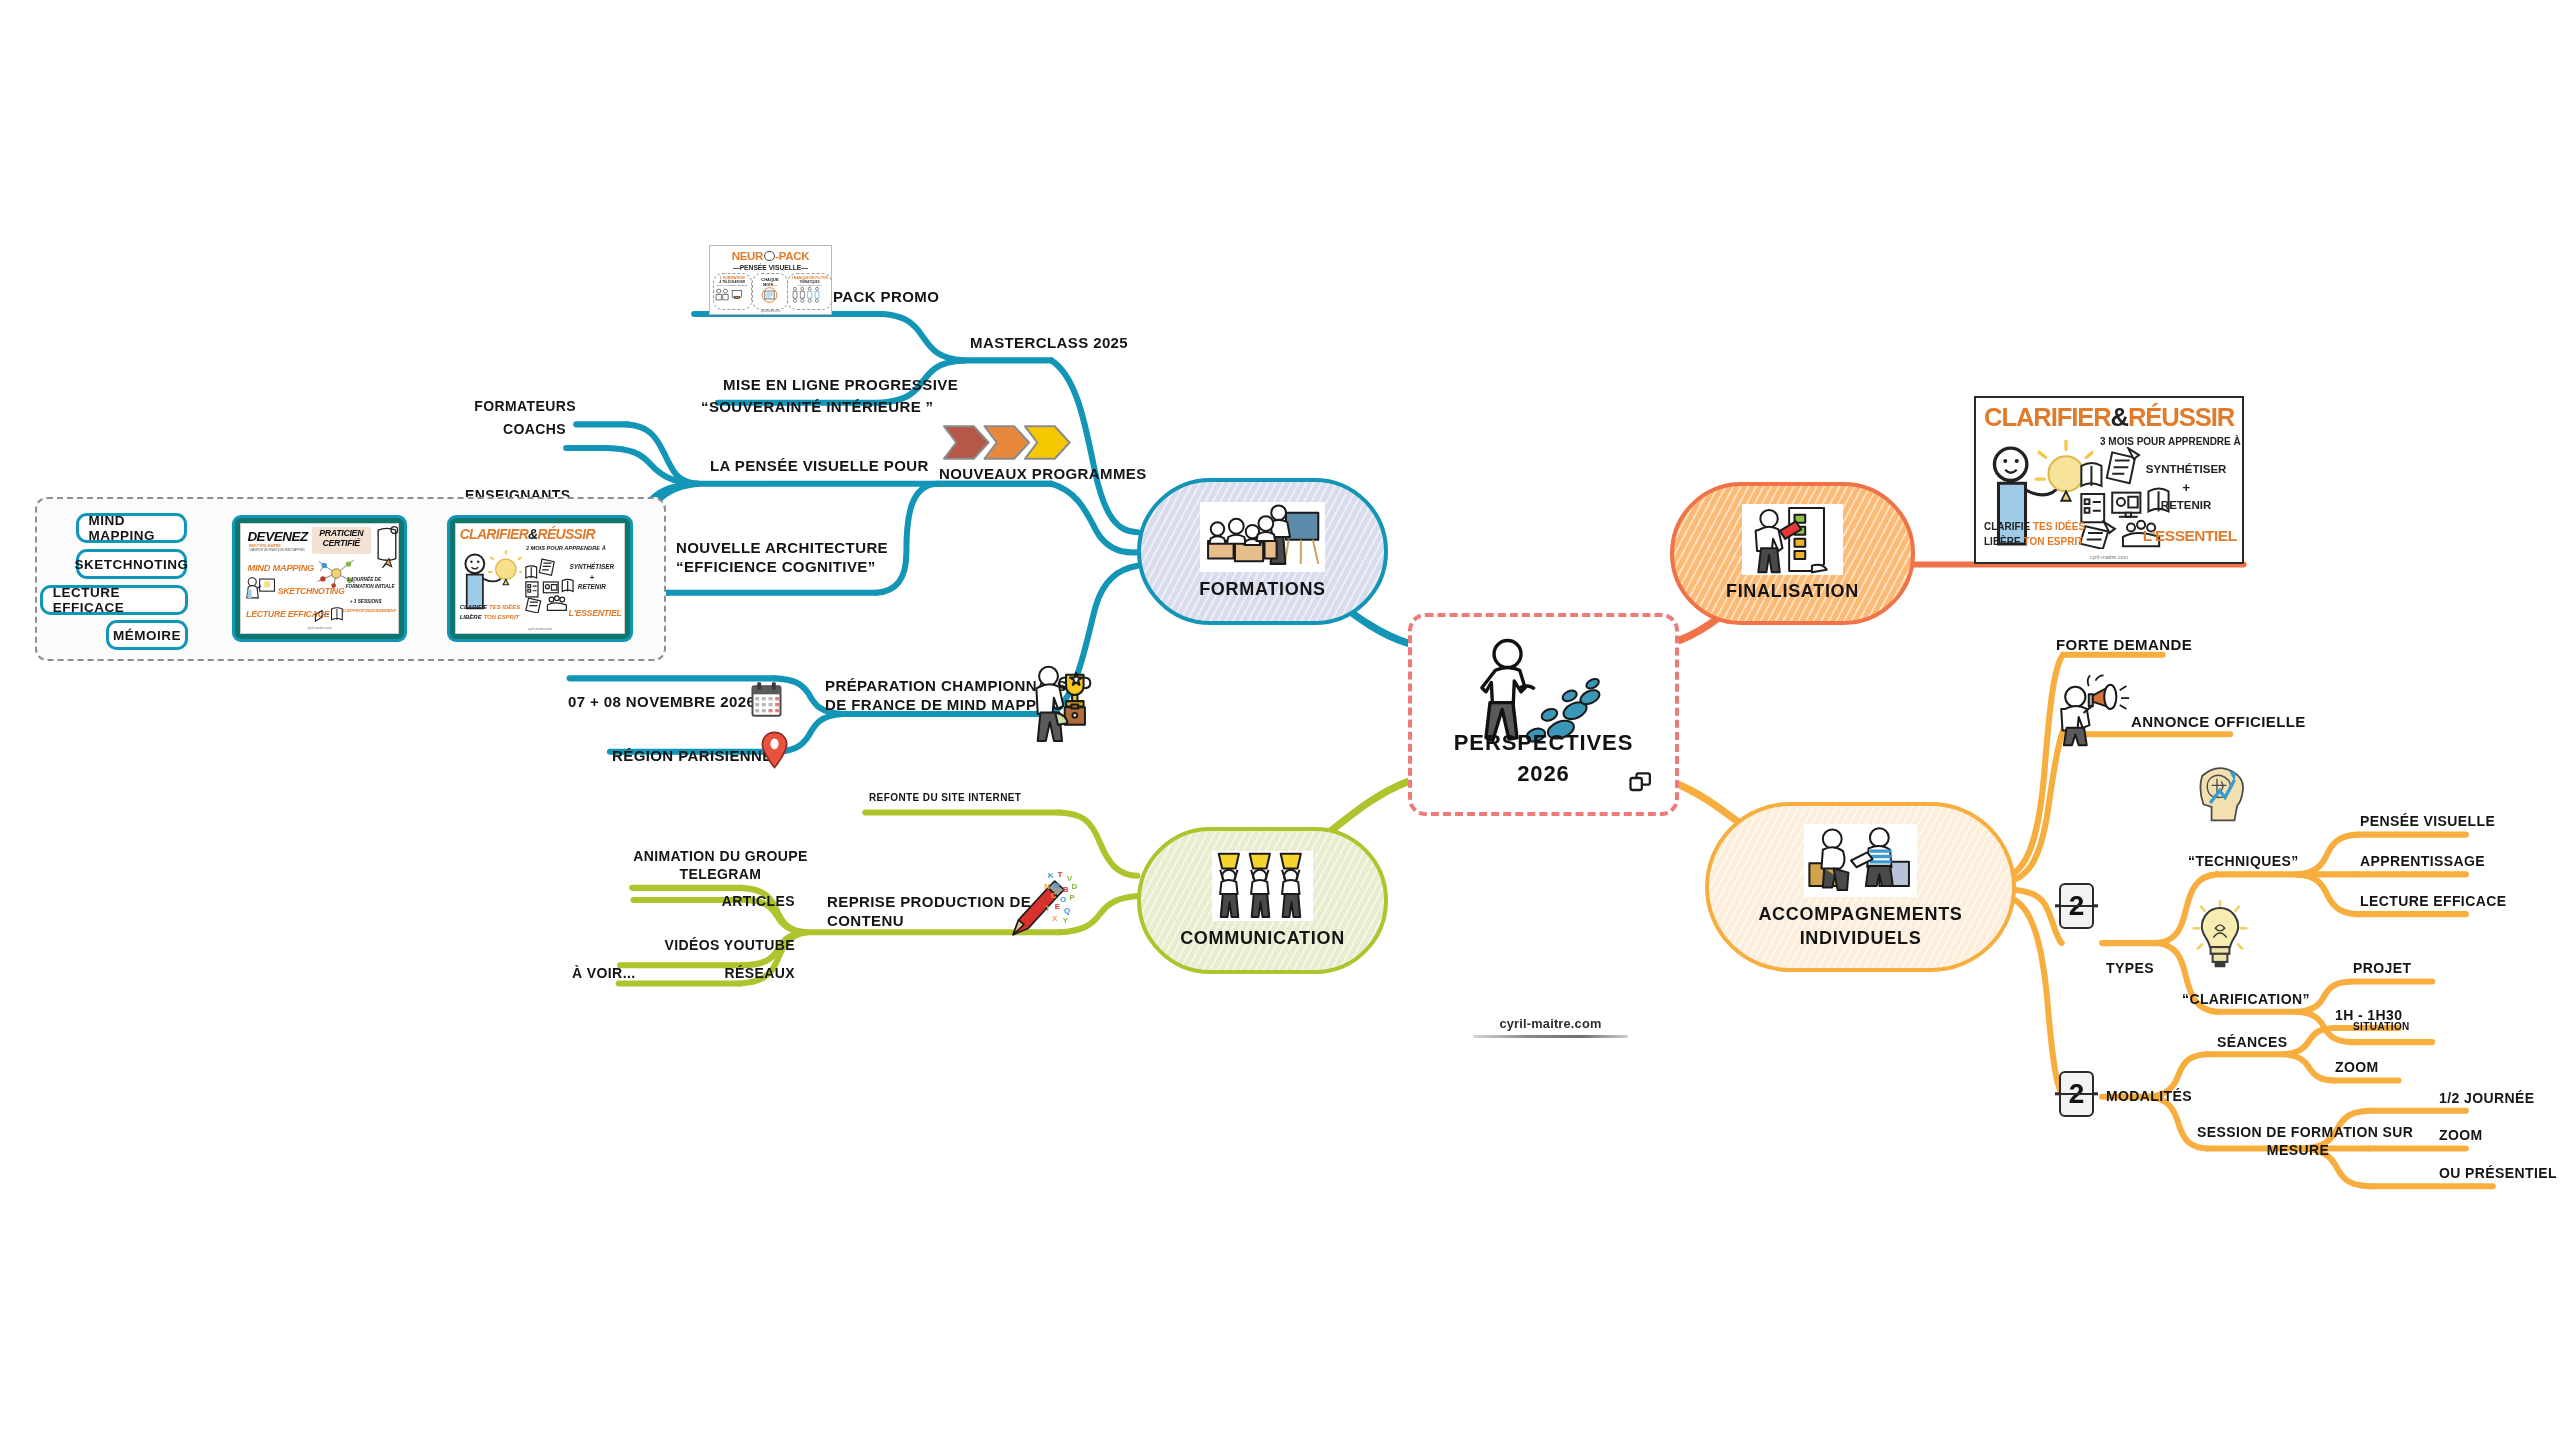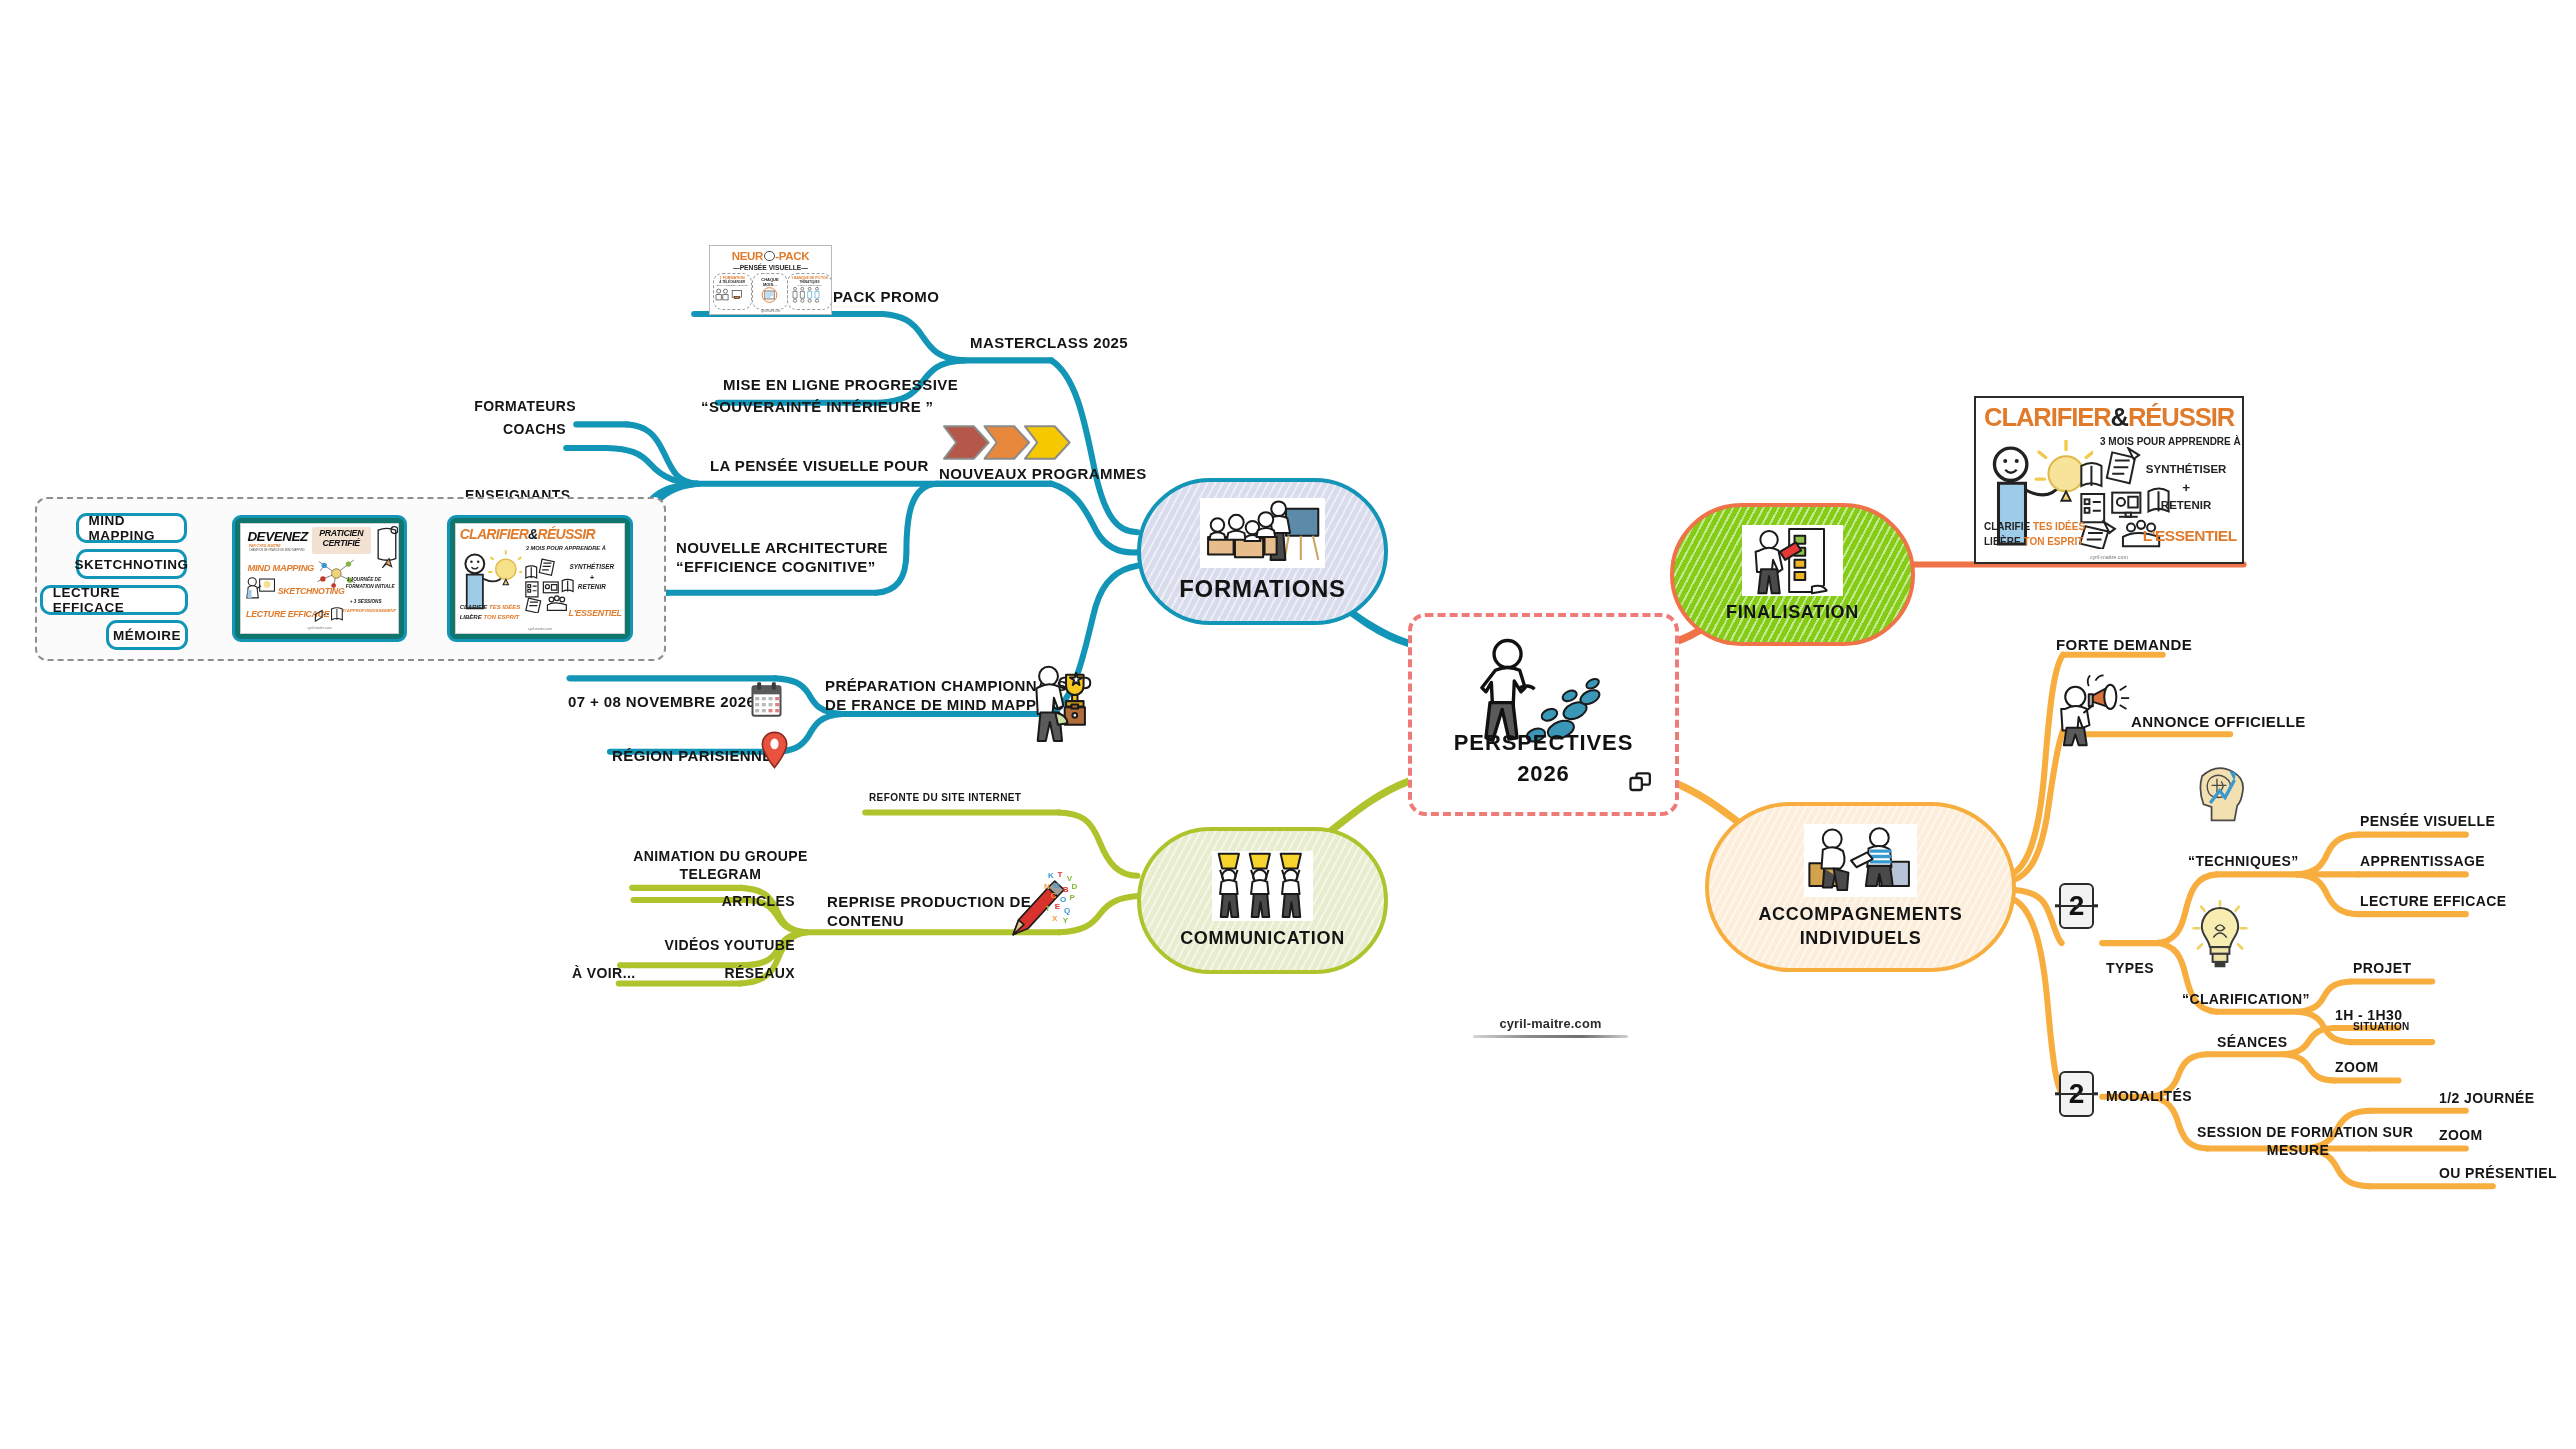--- a/index.html
+++ b/index.html
@@ -40,22 +40,22 @@
     position:relative;z-index:3;text-align:center;font-weight:800;
     letter-spacing:0.7px;line-height:1.35;color:#141414;
   }
   .cap .hatch{
     position:absolute;inset:0;z-index:1;opacity:.55;
     background:repeating-linear-gradient(118deg,rgba(255,255,255,0) 0 4.7px,rgba(255,255,255,.95) 4.7px 6.7px);
   }
   .cap .pic{position:relative;z-index:3;background:#fff;display:block;}
 
   #n-form{left:1137px;top:478px;width:243px;height:139px;background:#d9dcec;border:4.7px solid #1295b6;}
-  #n-form .cap-txt{font-size:24px;margin-top:4.7px;}
-  #n-final{left:1670px;top:482px;width:237px;height:135px;background:#84cc16;border:4.7px solid #ef7248;margin-top:21px;}
+  #n-form .cap-txt{font-size:18px;margin-top:4.7px;}
+  #n-final{left:1670px;top:482px;width:237px;height:135px;background:#fdba74;border:4.7px solid #ef7248;}
   #n-final .cap-txt{font-size:18px;margin-top:4.7px;}
   #n-comm{left:1137px;top:827px;width:243px;height:139px;background:#e8edcf;border:4.7px solid #aec32c;}
   #n-comm .cap-txt{font-size:18px;margin-top:4.7px;}
   #n-acc{left:1705px;top:802px;width:303px;height:162px;background:#fceedb;border:4.7px solid #f7ae3e;}
   #n-acc .cap-txt{font-size:18px;margin-top:4.7px;}
 
   
   #archbox{
     position:absolute;left:35px;top:497px;width:627px;height:160px;
     border:2px dashed #8e8e8e;border-radius:12px;background:#fbfbfb;

